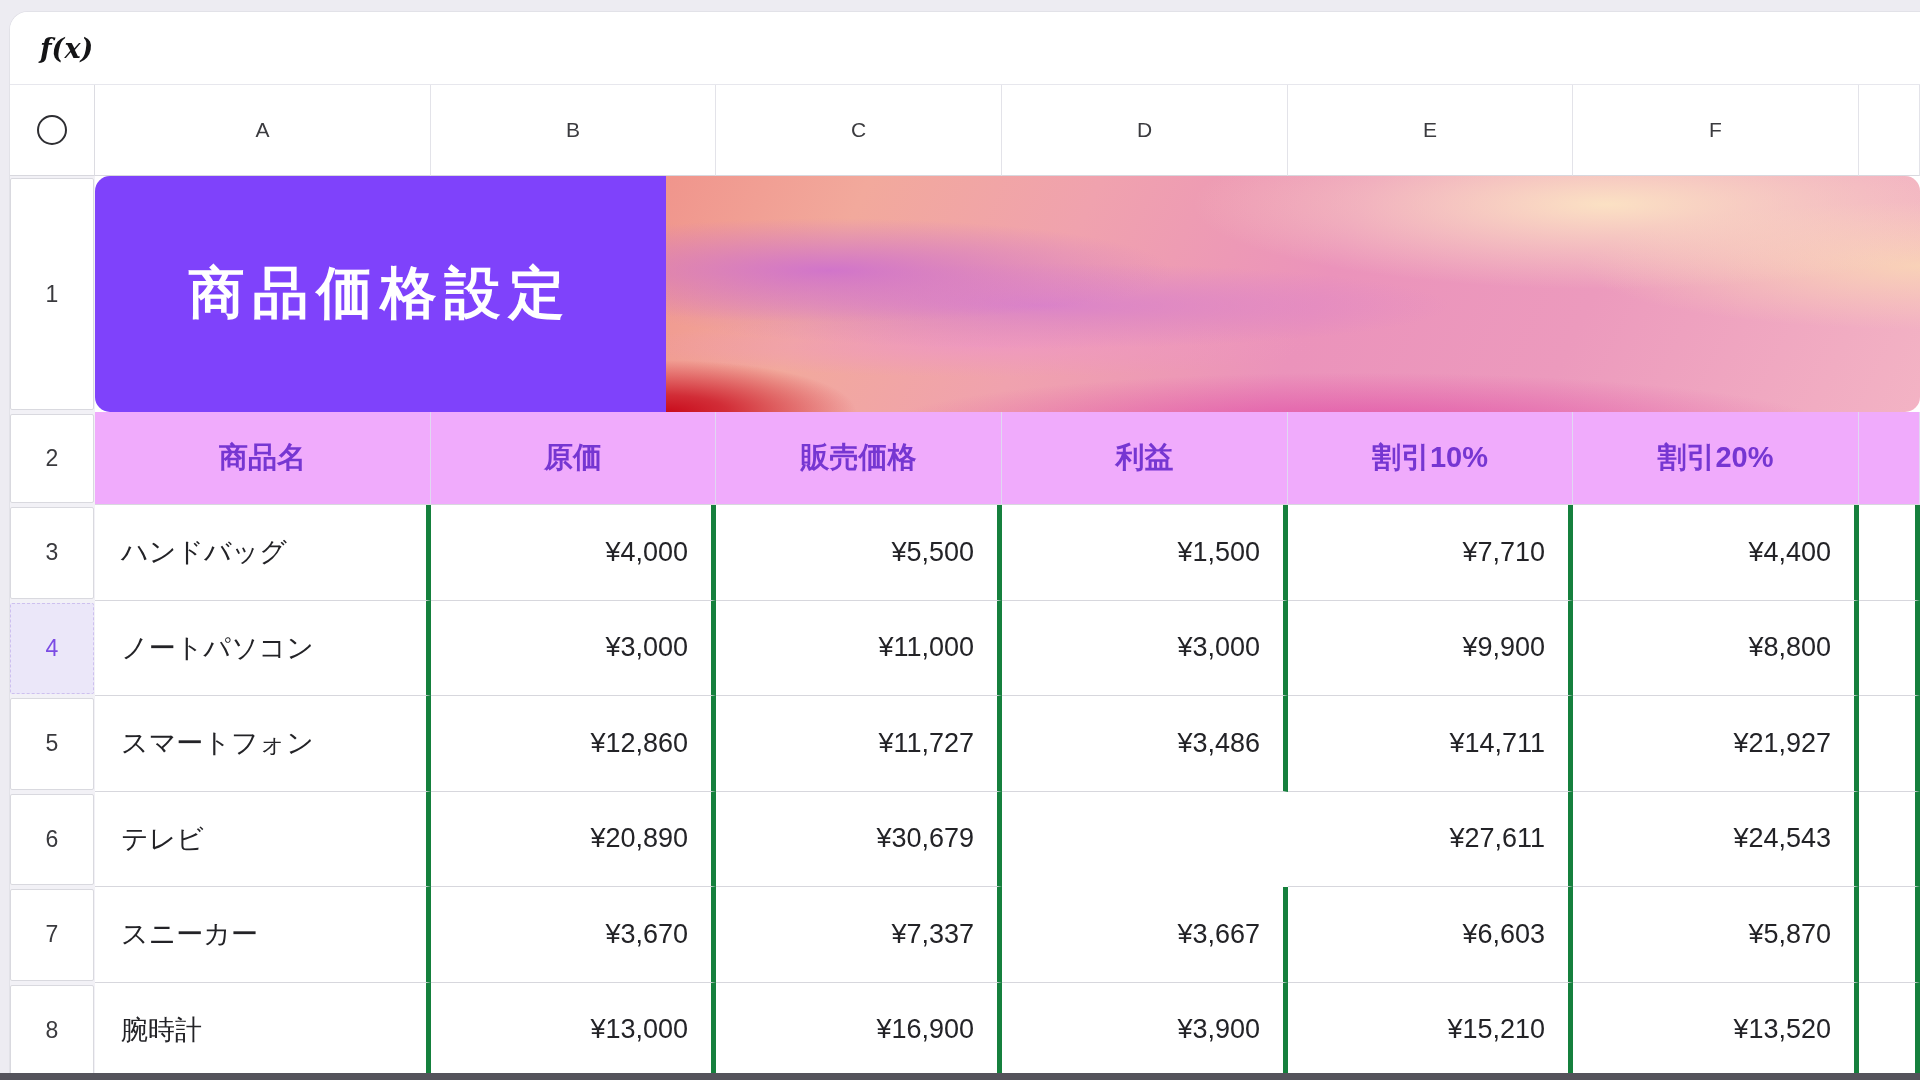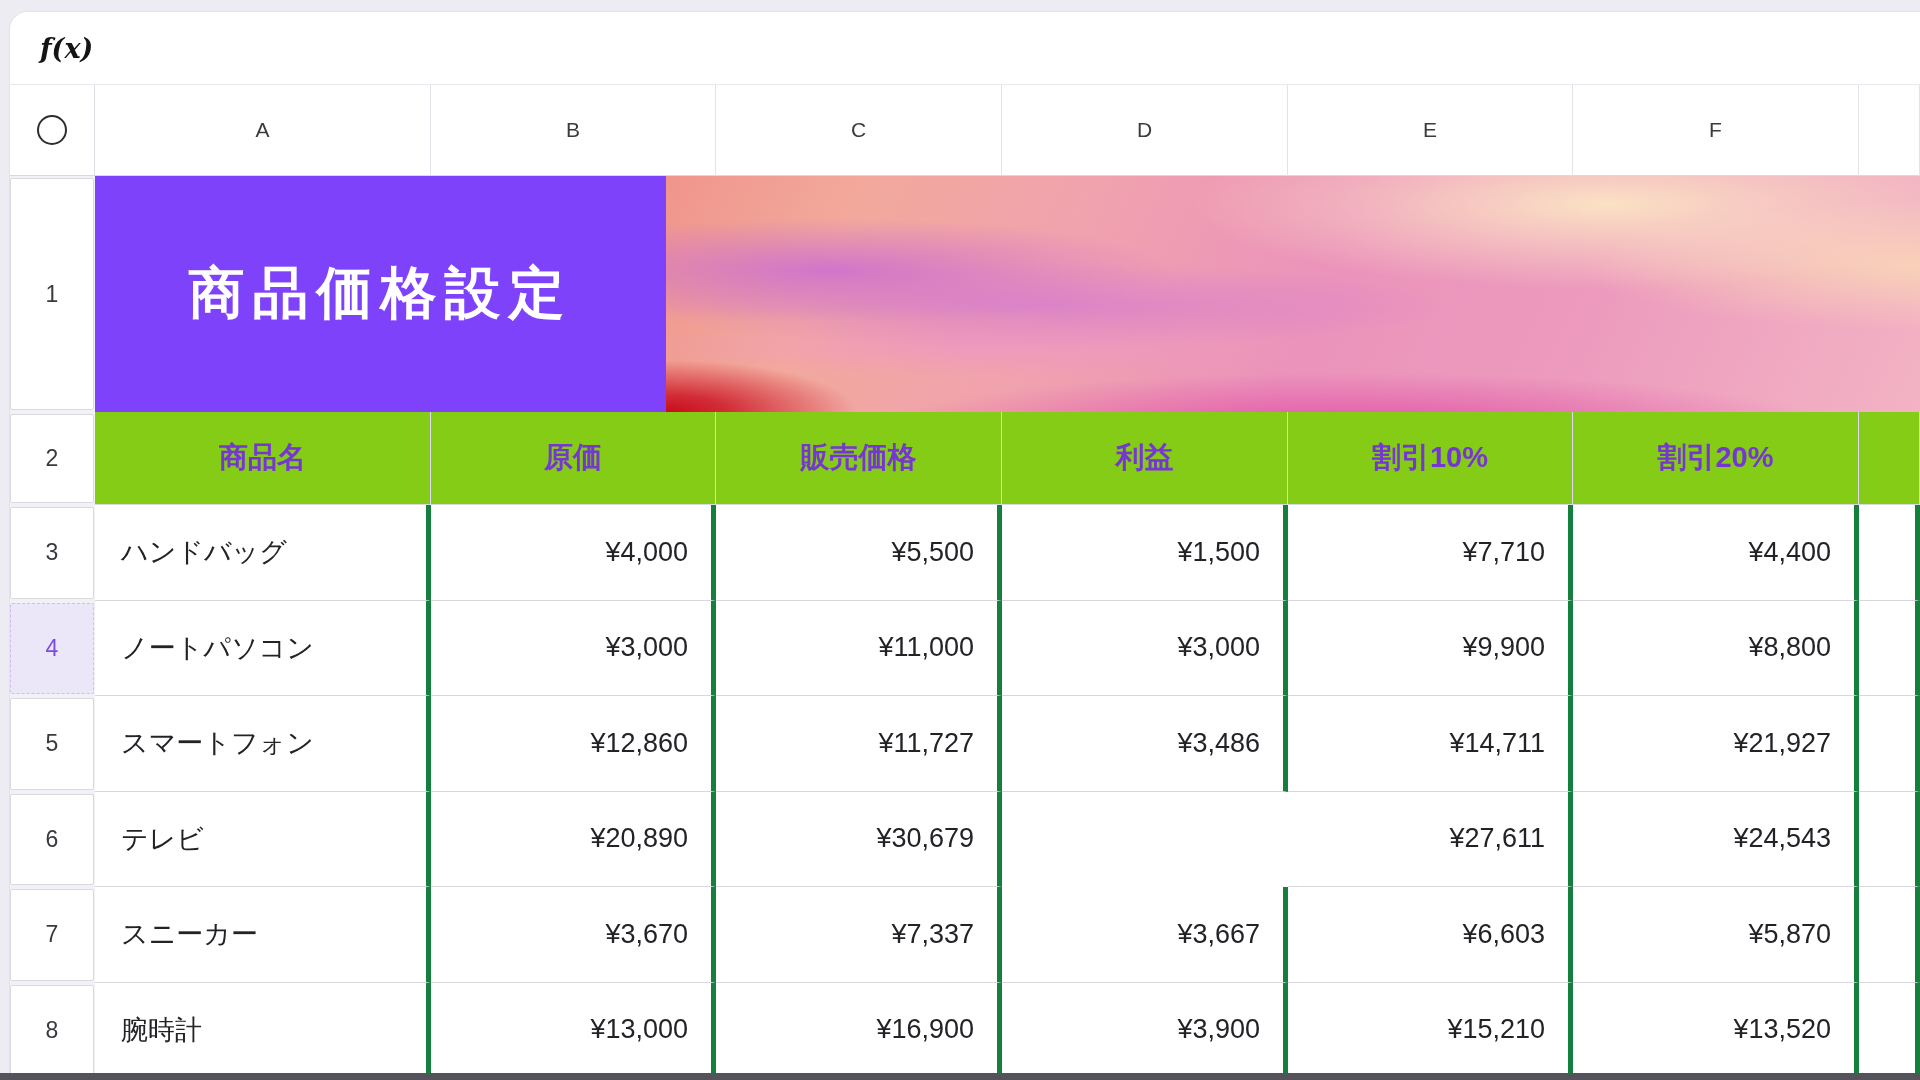--- a/index.html
+++ b/index.html
@@ -45,42 +45,42 @@
 
   .rowcol-underlay { grid-column:1; grid-row:2 / 10; background:#f2f1f6; }
 
   .row-num {
     grid-column:1; z-index:1; background:#fff; border:1px solid #d9d9df; border-radius:2px;
     margin:2px 1px 2px 0; display:flex; align-items:center; justify-content:center;
     font-size:23px; color:#3a3a3e;
   }
   .row-num.highlight { background:#ebe7f9; color:#7b4be4; border:1px dashed #cdc0ef; font-weight:400; }
 
-  .banner { grid-column:2 / 9; grid-row:2; display:flex; overflow:hidden; }
+  .banner { grid-column:2 / 9; grid-row:2; display:flex; overflow:hidden;border-radius:15px; }
   .banner-purple {
     width:571px; background:#7f42fb; display:flex; align-items:center; justify-content:center;
   }
   .banner-title {
     color:#ffffff; font-size:56px; font-weight:700; letter-spacing:8px; white-space:nowrap;
   }
   .banner-clouds {
     flex:1;
     background:
       radial-gradient(38% 55% at 0% 100%, #c90c1c 0%, rgba(201,12,28,.78) 13%, rgba(201,12,28,0) 40%),
       radial-gradient(42% 34% at 13% 40%, rgba(206,112,206,.92) 0%, rgba(206,112,206,0) 65%),
       radial-gradient(50% 28% at 30% 55%, rgba(214,125,206,.82) 0%, rgba(214,125,206,0) 65%),
       radial-gradient(45% 22% at 25% 72%, rgba(238,150,196,.75) 0%, rgba(238,150,196,0) 60%),
       radial-gradient(55% 60% at 75% 12%, rgba(252,229,196,.95) 0%, rgba(252,229,196,0) 60%),
       radial-gradient(45% 45% at 100% 38%, rgba(250,216,182,.85) 0%, rgba(250,216,182,0) 60%),
       radial-gradient(70% 45% at 55% 108%, rgba(222,64,162,.78) 0%, rgba(222,64,162,0) 55%),
       linear-gradient(115deg, #f0958c 0%, #f2a99c 15%, #f0a2ae 32%, #eb93bb 52%, #ec9abd 72%, #f3b3c4 100%);
   }
 
   .hdr-cell {
-    background:#84cc16; color:#7636d2; font-weight:700; font-size:29px;
+    background:#f0abfc; color:#7636d2; font-weight:700; font-size:29px;
     display:flex; align-items:center; justify-content:center;
     border-right:1px solid #e0d8f1; border-bottom:1px solid #d8d8de;
   }
 
   .cell {
     background:#fff; display:flex; align-items:center;
     border-right:5px solid #15803d; border-bottom:1px solid #d7d7dd;
     font-size:27px; color:#232327;
   }
   .cell.name { justify-content:flex-start; padding-left:26px; }

